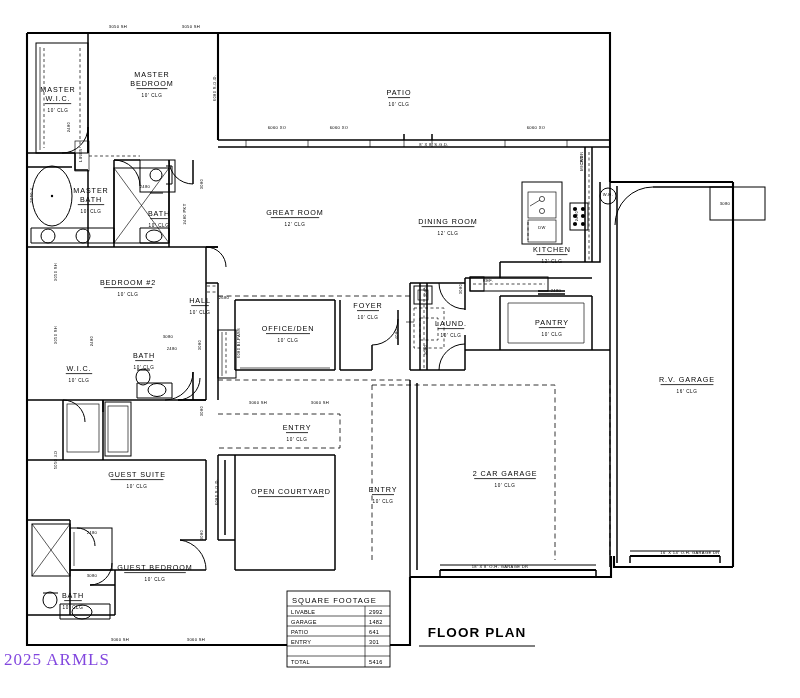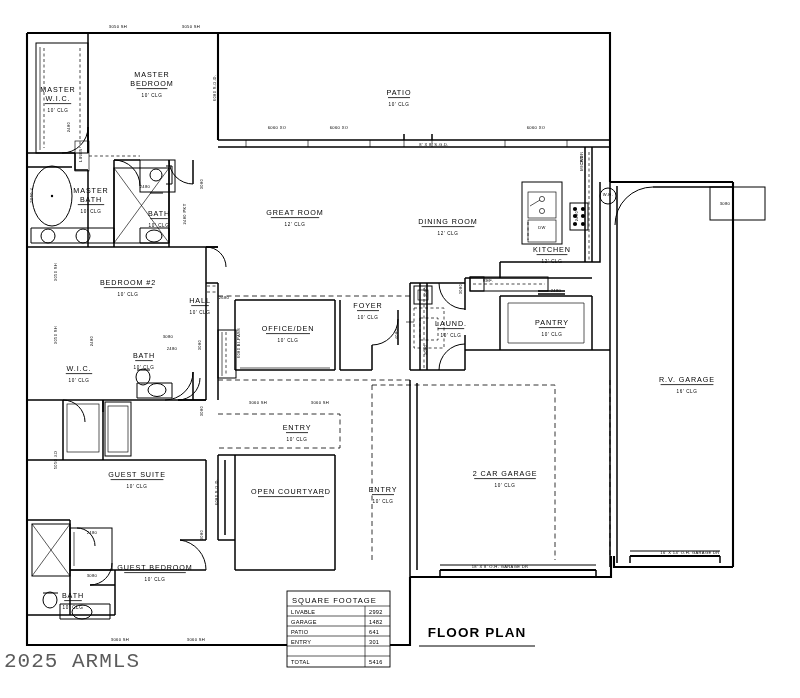--- a/index.html
+++ b/index.html
@@ -1,20 +1,20 @@
 <!DOCTYPE html>
 <html><head>
 <meta charset="utf-8">
 <style>
   html,body{margin:0;padding:0;background:#ffffff;}
   body{width:800px;height:698px;position:relative;overflow:hidden;
        font-family:"Liberation Sans",sans-serif;color:#000;}
   #plan{position:absolute;left:0;top:0;width:800px;height:698px;}
-  .wm{position:absolute;left:4px;top:650px;font-family:Liberation Mono, monospace;
-      font-size:21px;color:#404040;letter-spacing:1px;opacity:.85;}
+  .wm{position:absolute;left:4px;top:650px;font-family:Liberation Serif, serif;
+      font-size:17px;color:#6d28d9;letter-spacing:1px;opacity:.85;}
   text{font-family:"Liberation Sans",sans-serif;}
   .rm{font-size:7.2px;letter-spacing:.9px;text-anchor:middle;}
   .clg{font-size:4.6px;letter-spacing:.6px;text-anchor:middle;}
   .dim{font-size:4.1px;letter-spacing:.35px;text-anchor:middle;}
   .tbl{font-size:5.6px;letter-spacing:.3px;}
   .tblhdr{font-size:7.6px;letter-spacing:1px;}
   .fp{font-size:13.5px;font-weight:bold;letter-spacing:1.1px;text-anchor:middle;}
   .w2{fill:none;stroke:#000;stroke-width:2.1;}
   .w15{fill:none;stroke:#000;stroke-width:1.5;}
   .w1{fill:none;stroke:#000;stroke-width:1;}

